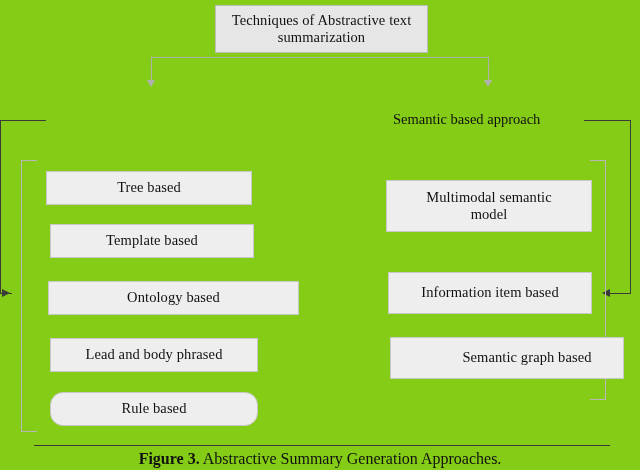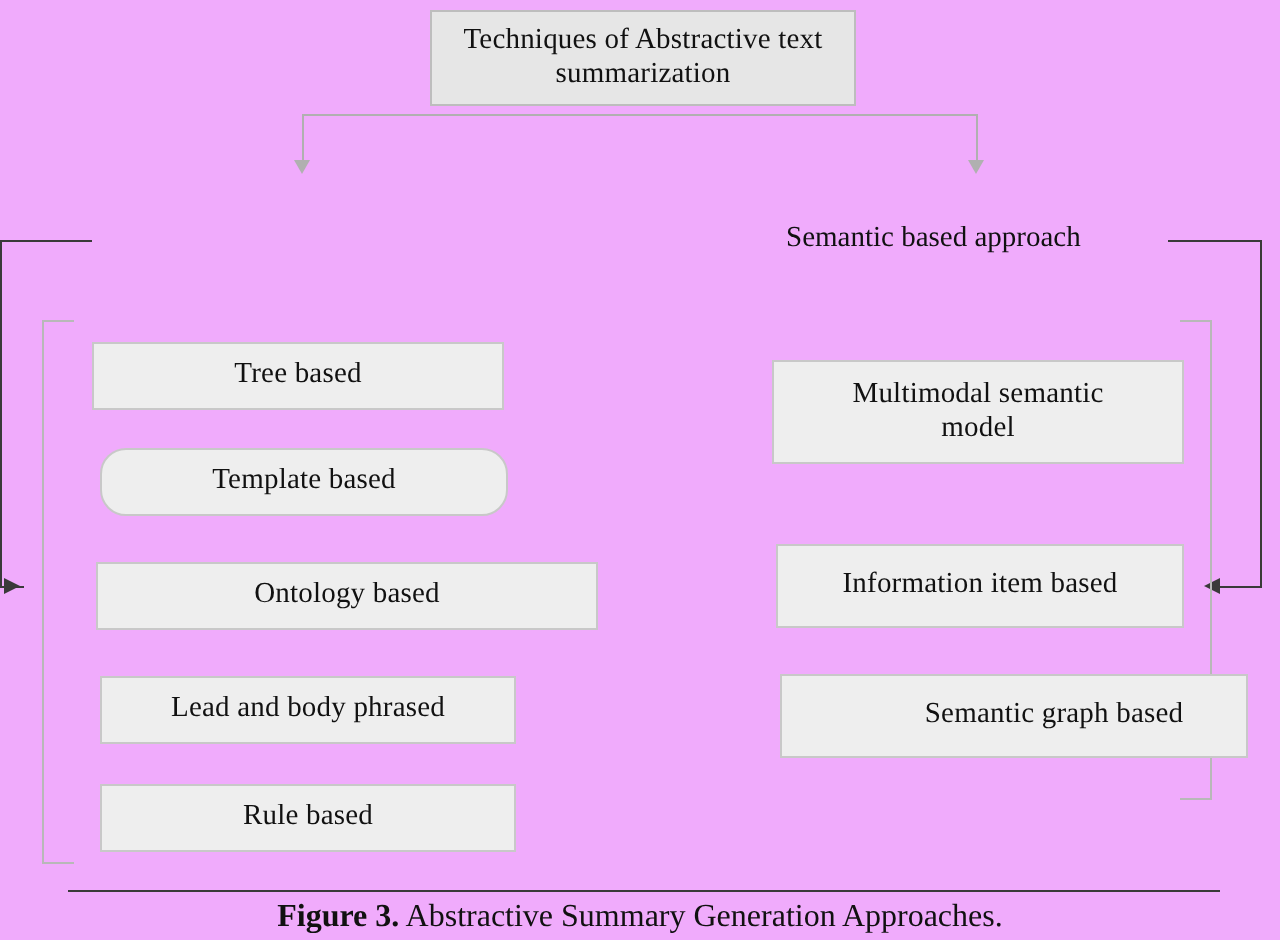--- a/index.html
+++ b/index.html
@@ -4,21 +4,21 @@
 <style>
   html, body {
     margin: 0;
     padding: 0;
     background: #ffffff;
   }
   #page {
     position: relative;
     width: 640px;
     height: 470px;
-    background: #f0abfc;
+    background: #84cc16;
     overflow: hidden;
     font-family: "Liberation Serif", "DejaVu Serif", serif;
     color: #1a1a1a;
   }
 
   
   .node {
     position: absolute;
     box-sizing: border-box;
     background: #eeeeee;
@@ -143,24 +143,24 @@
 
   <div class="hline dark" style="left:584px; top:120px; width:46px;"></div>
   <div class="vline dark" style="left:630px; top:120px; height:173px;"></div>
   <div class="hline dark" style="left:610px; top:293px; width:21px;"></div>
   <div class="arrow-left" style="left:602px; top:289px;"></div>
 
   <div class="bracket left-br" style="left:21px; top:160px; width:16px; height:272px;"></div>
   <div class="bracket right-br" style="left:590px; top:160px; width:16px; height:240px;"></div>
 
   <div class="node" style="left:46px; top:171px; width:206px; height:34px;">Tree based</div>
-  <div class="node" style="left:50px; top:224px; width:204px; height:34px;border-radius:13px;">Template based</div>
+  <div class="node" style="left:50px; top:224px; width:204px; height:34px;">Template based</div>
   <div class="node" style="left:48px; top:281px; width:251px; height:34px;">Ontology based</div>
   <div class="node" style="left:50px; top:338px; width:208px; height:34px;">Lead and body phrased</div>
-  <div class="node" style="left:50px; top:392px; width:208px; height:34px;">Rule based</div>
+  <div class="node" style="left:50px; top:392px; width:208px; height:34px;border-radius:13px;">Rule based</div>
 
   <div class="node" style="left:386px; top:180px; width:206px; height:52px; padding:0 22px;">Multimodal semantic model</div>
   <div class="node" style="left:388px; top:272px; width:204px; height:42px;">Information item based</div>
   <div class="node" style="left:390px; top:337px; width:234px; height:42px;padding-left:40px;">Semantic graph based</div>
 
   <div id="caption-rule"></div>
   <div id="caption">
     <span class="fig-no">Figure 3.</span>
     <span>Abstractive Summary Generation Approaches.</span>
   </div>

